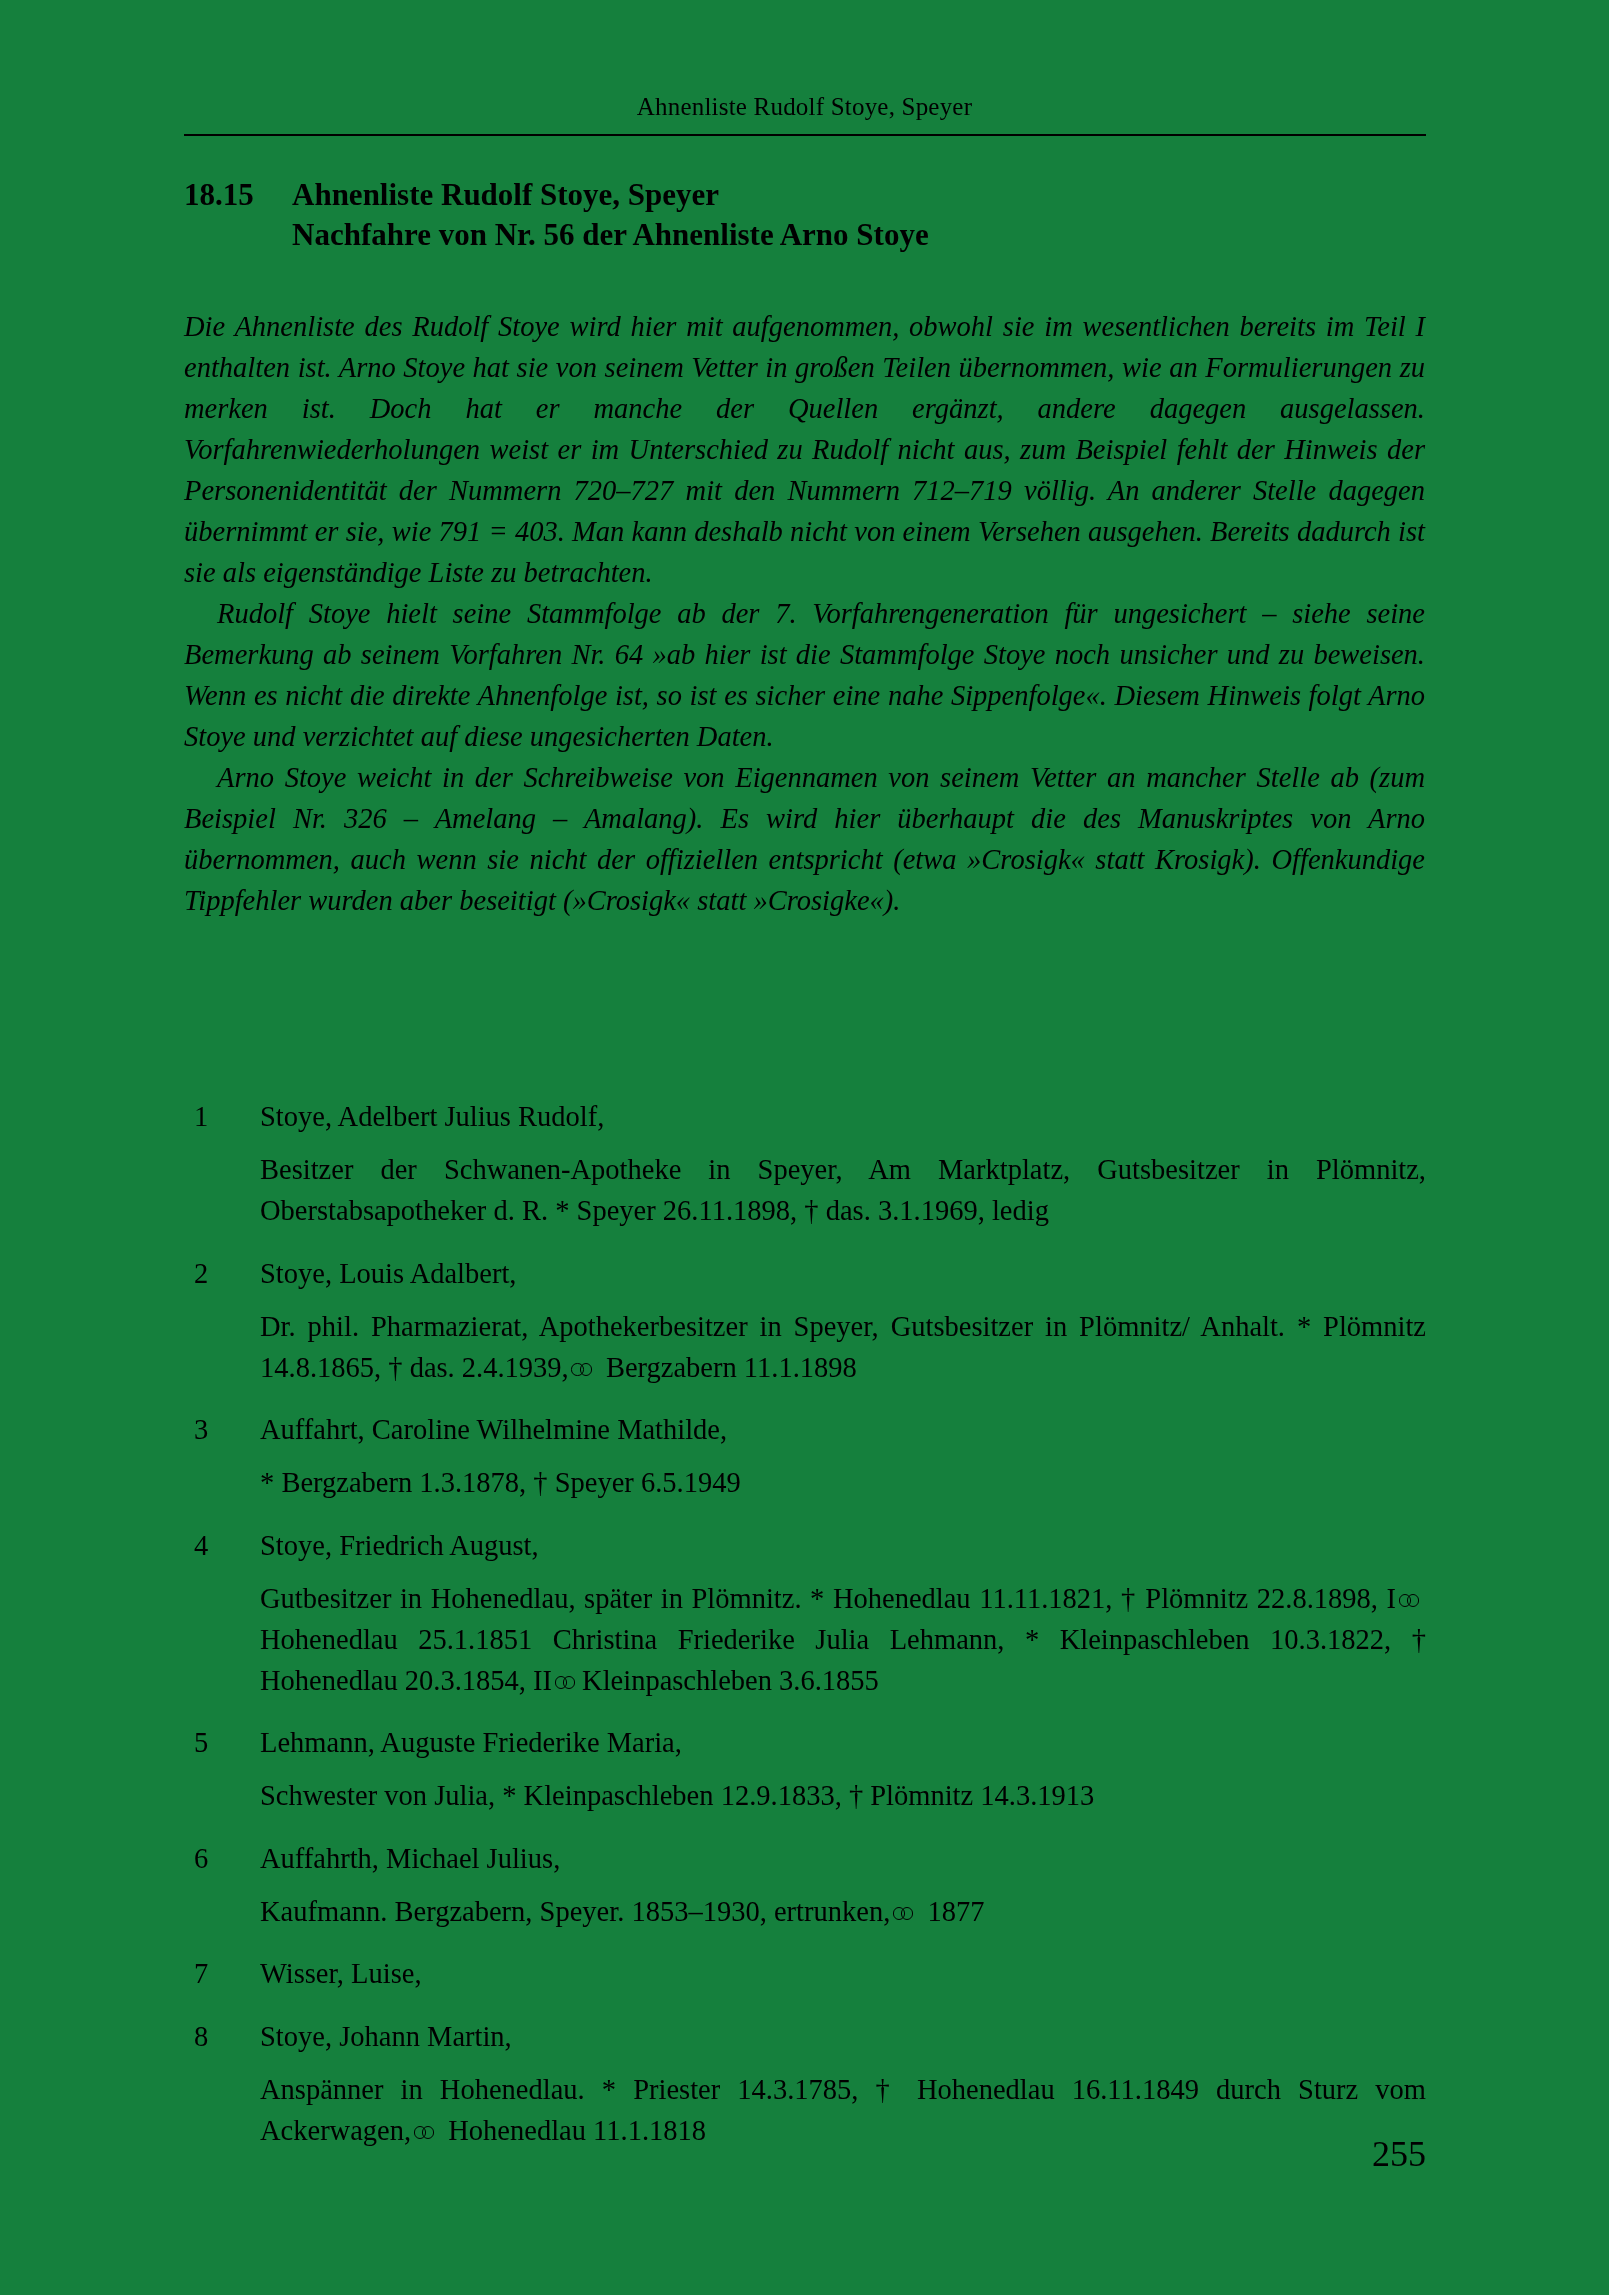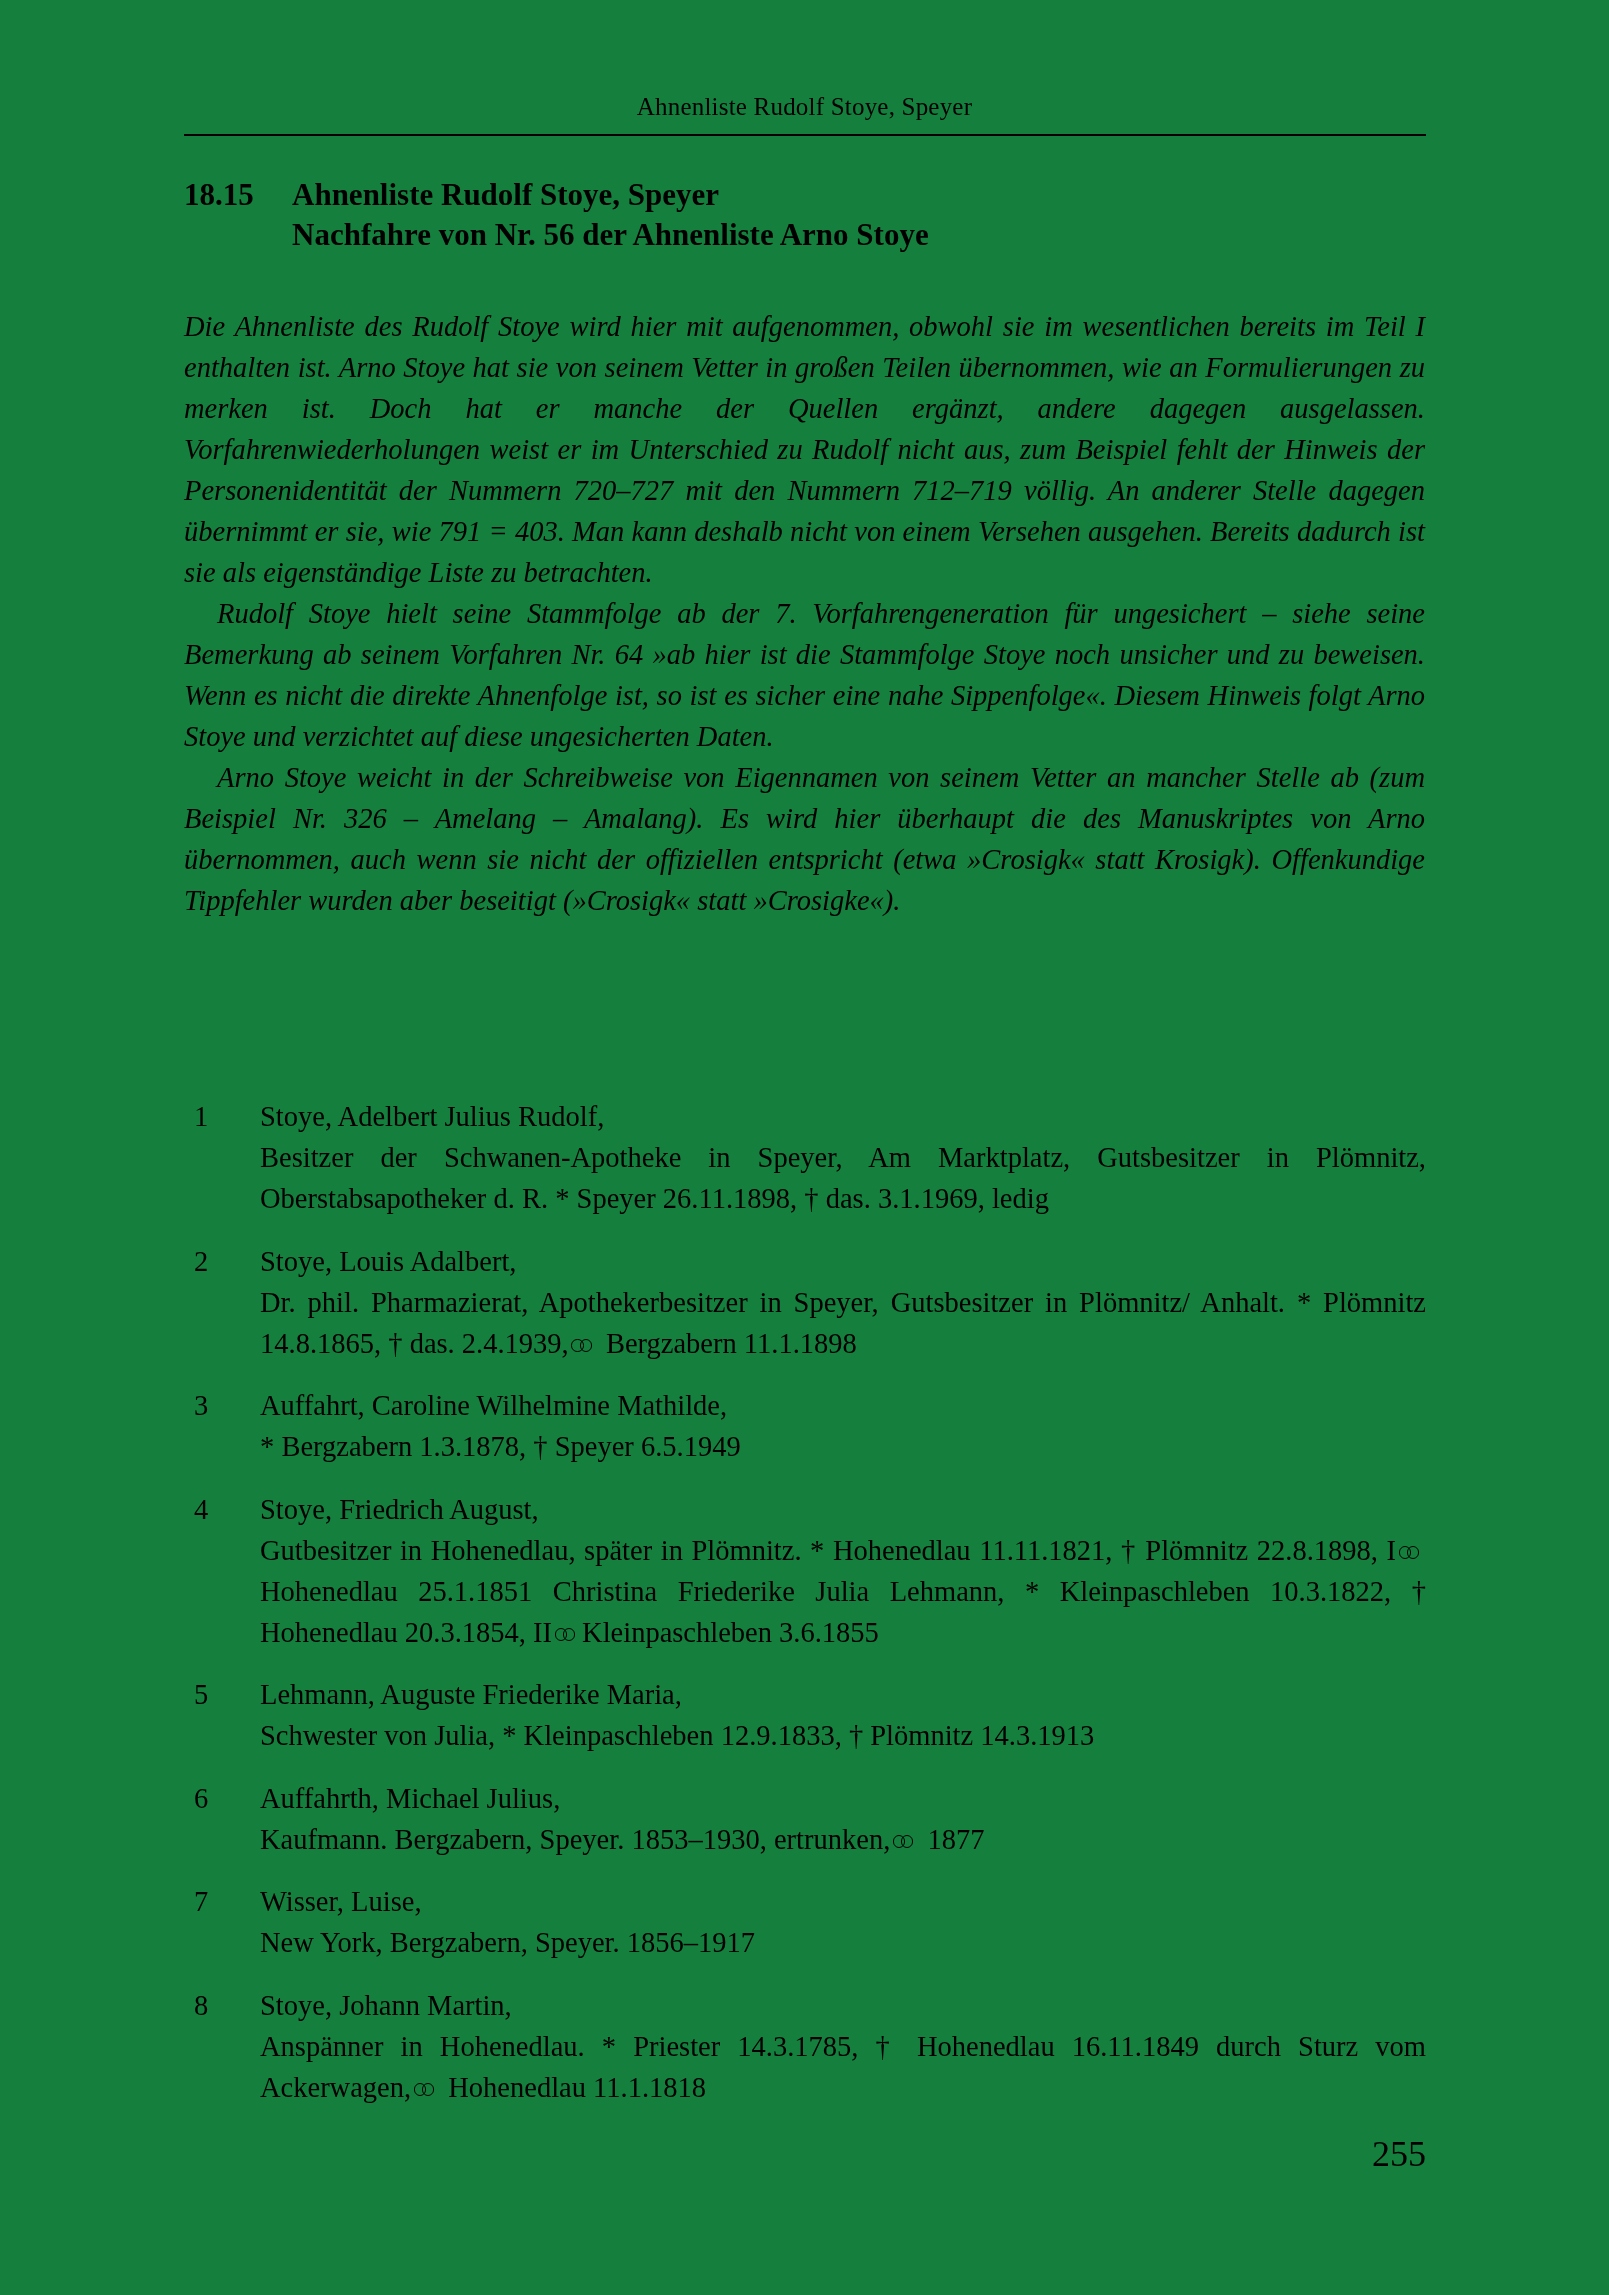--- a/index.html
+++ b/index.html
@@ -120,20 +120,21 @@
   }
 
   .entry-name {
     display: block;
   }
 
   .entry-detail {
     display: block;
     text-align: justify;
     text-justify: inter-word;
+    margin-top: 12px;
   }
 
   
   .oo {
     display: inline-block;
     position: relative;
     width: 25px;
     height: 16.5px;
     vertical-align: -0.8px;
     margin: 0 2.5px;
@@ -233,21 +234,20 @@
       <span class="entry-body">
         <span class="entry-name">Auffahrth, Michael Julius,</span>
         <span class="entry-detail"><span>Kaufmann. Bergzabern, Speyer. 1853–1930, ertrunken,</span><span class="oo"></span><span> 1877</span></span>
       </span>
     </div>
 
     <div class="entry">
       <span class="entry-number">7</span>
       <span class="entry-body">
         <span class="entry-name">Wisser, Luise,</span>
-        <span class="entry-detail"><span>New York, Bergzabern, Speyer. 1856–1917</span></span>
       </span>
     </div>
 
     <div class="entry">
       <span class="entry-number">8</span>
       <span class="entry-body">
         <span class="entry-name">Stoye, Johann Martin,</span>
         <span class="entry-detail"><span>Anspänner in Hohenedlau. * Priester 14.3.1785, † Hohenedlau 16.11.1849 durch Sturz vom Ackerwagen,</span><span class="oo"></span><span> Hohenedlau 11.1.1818</span></span>
       </span>
     </div>

